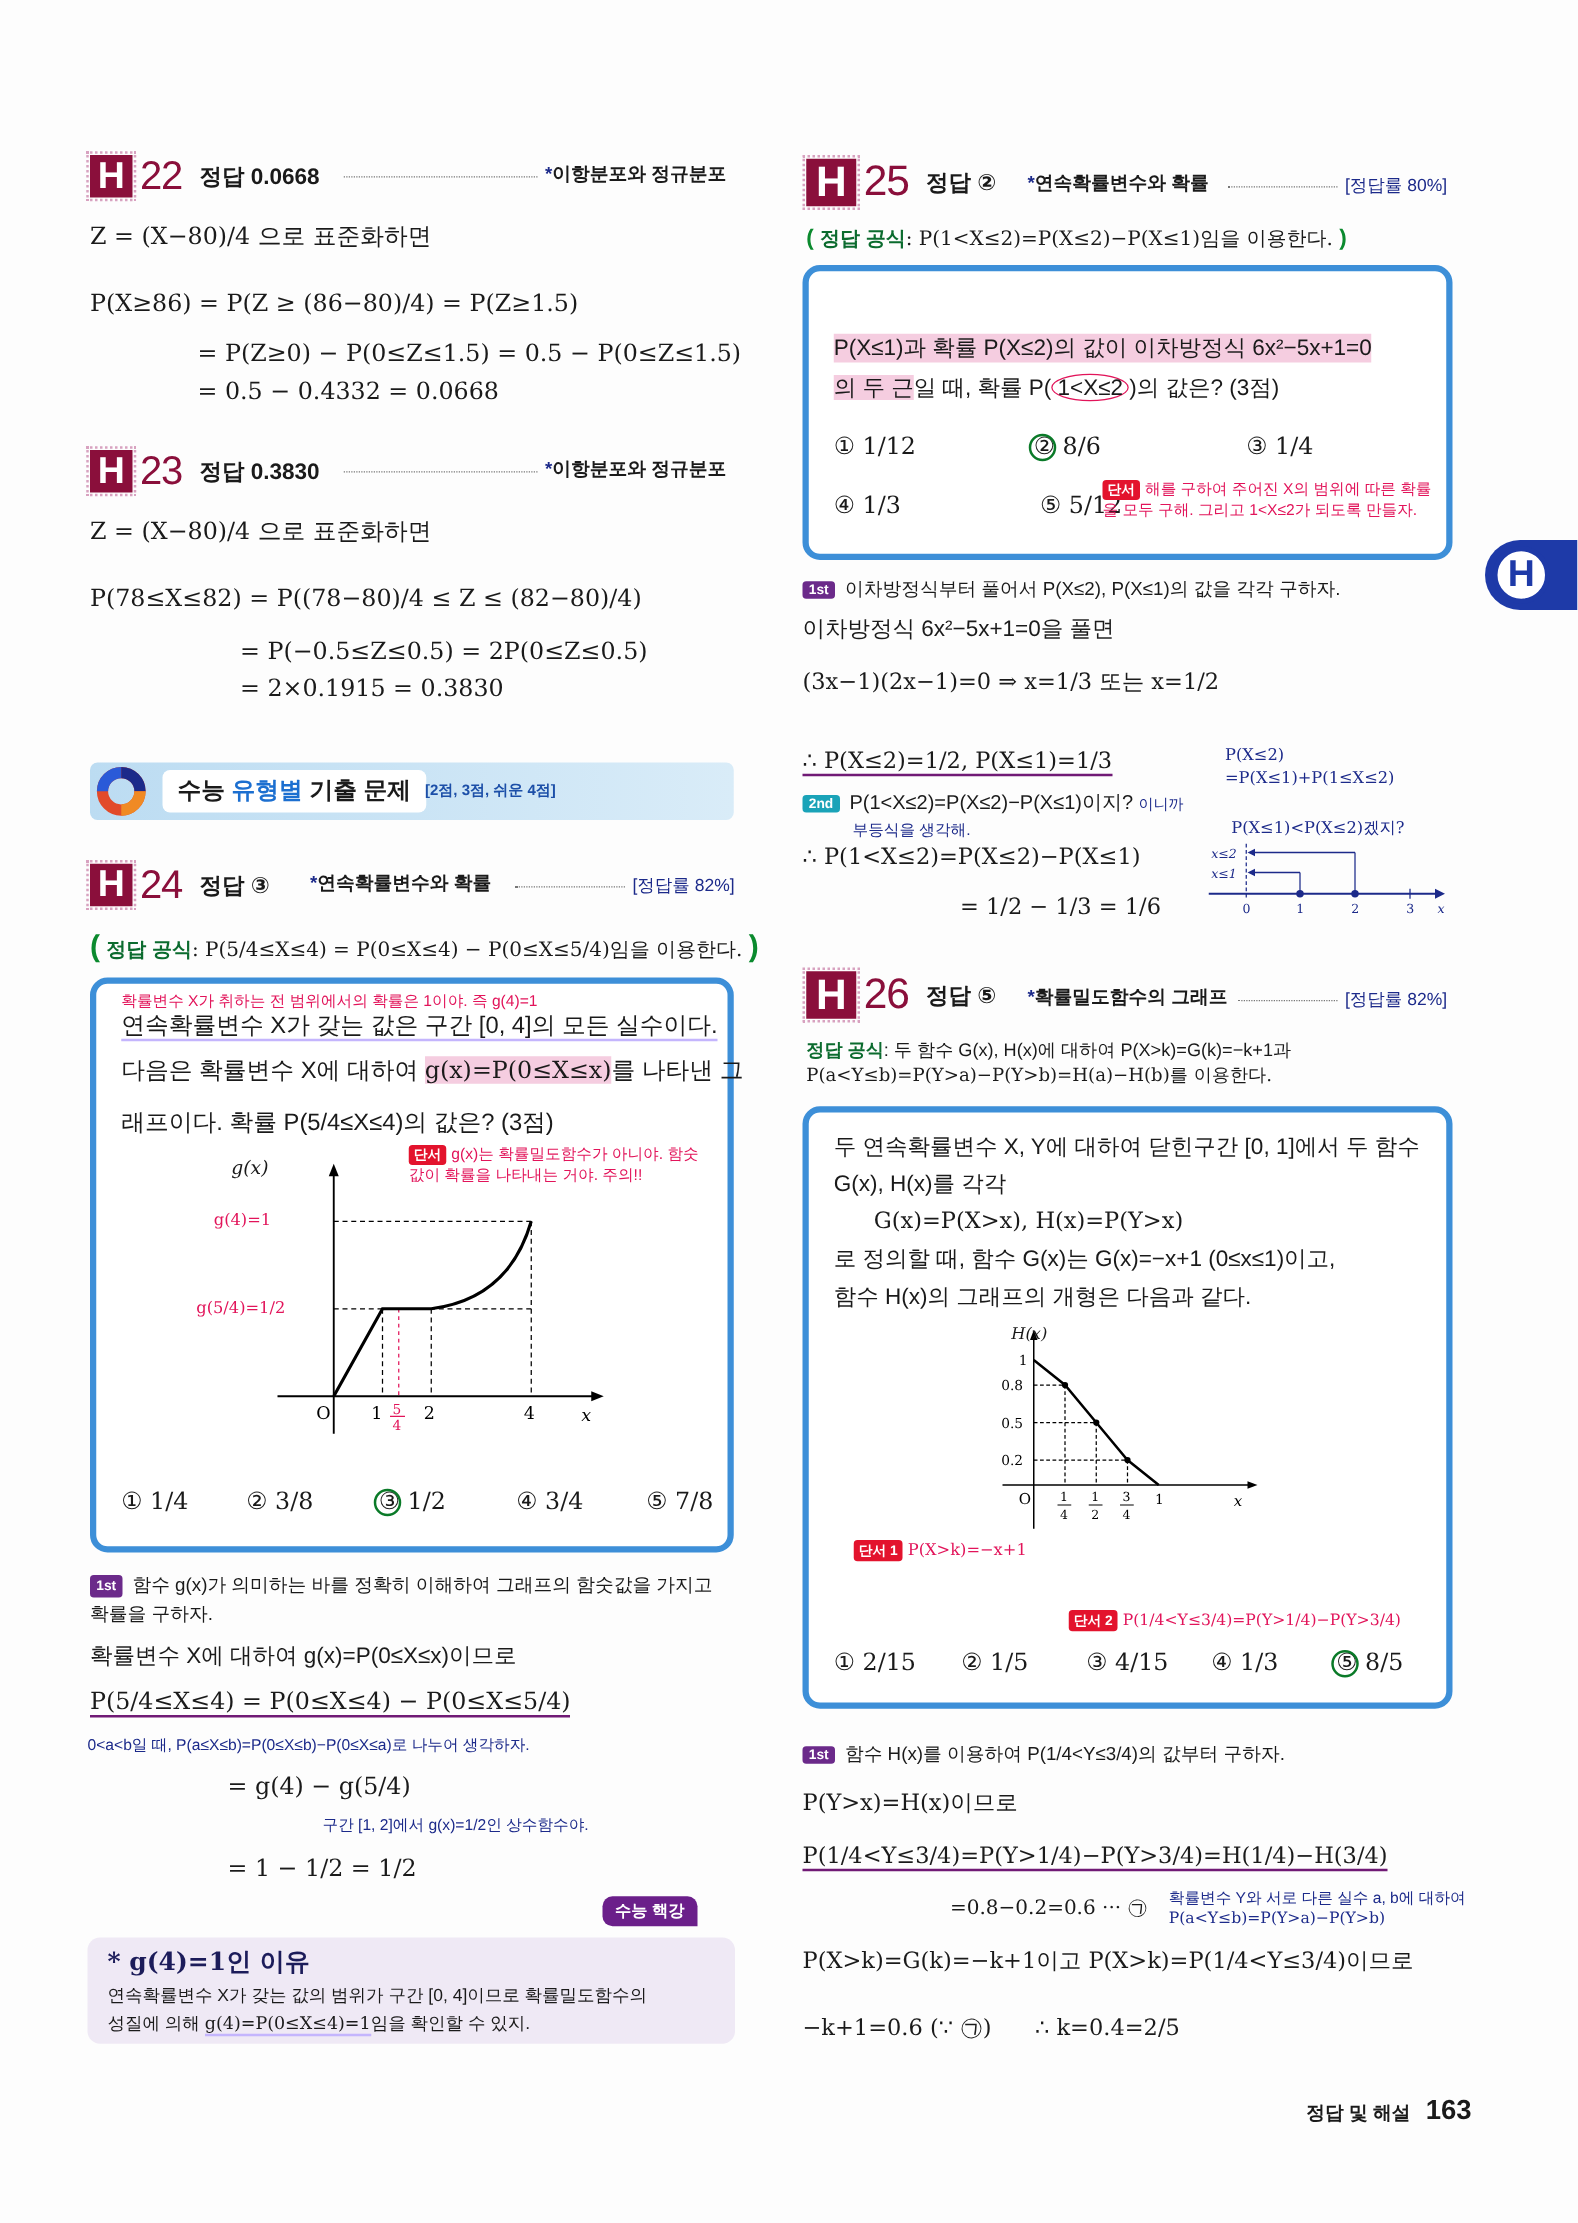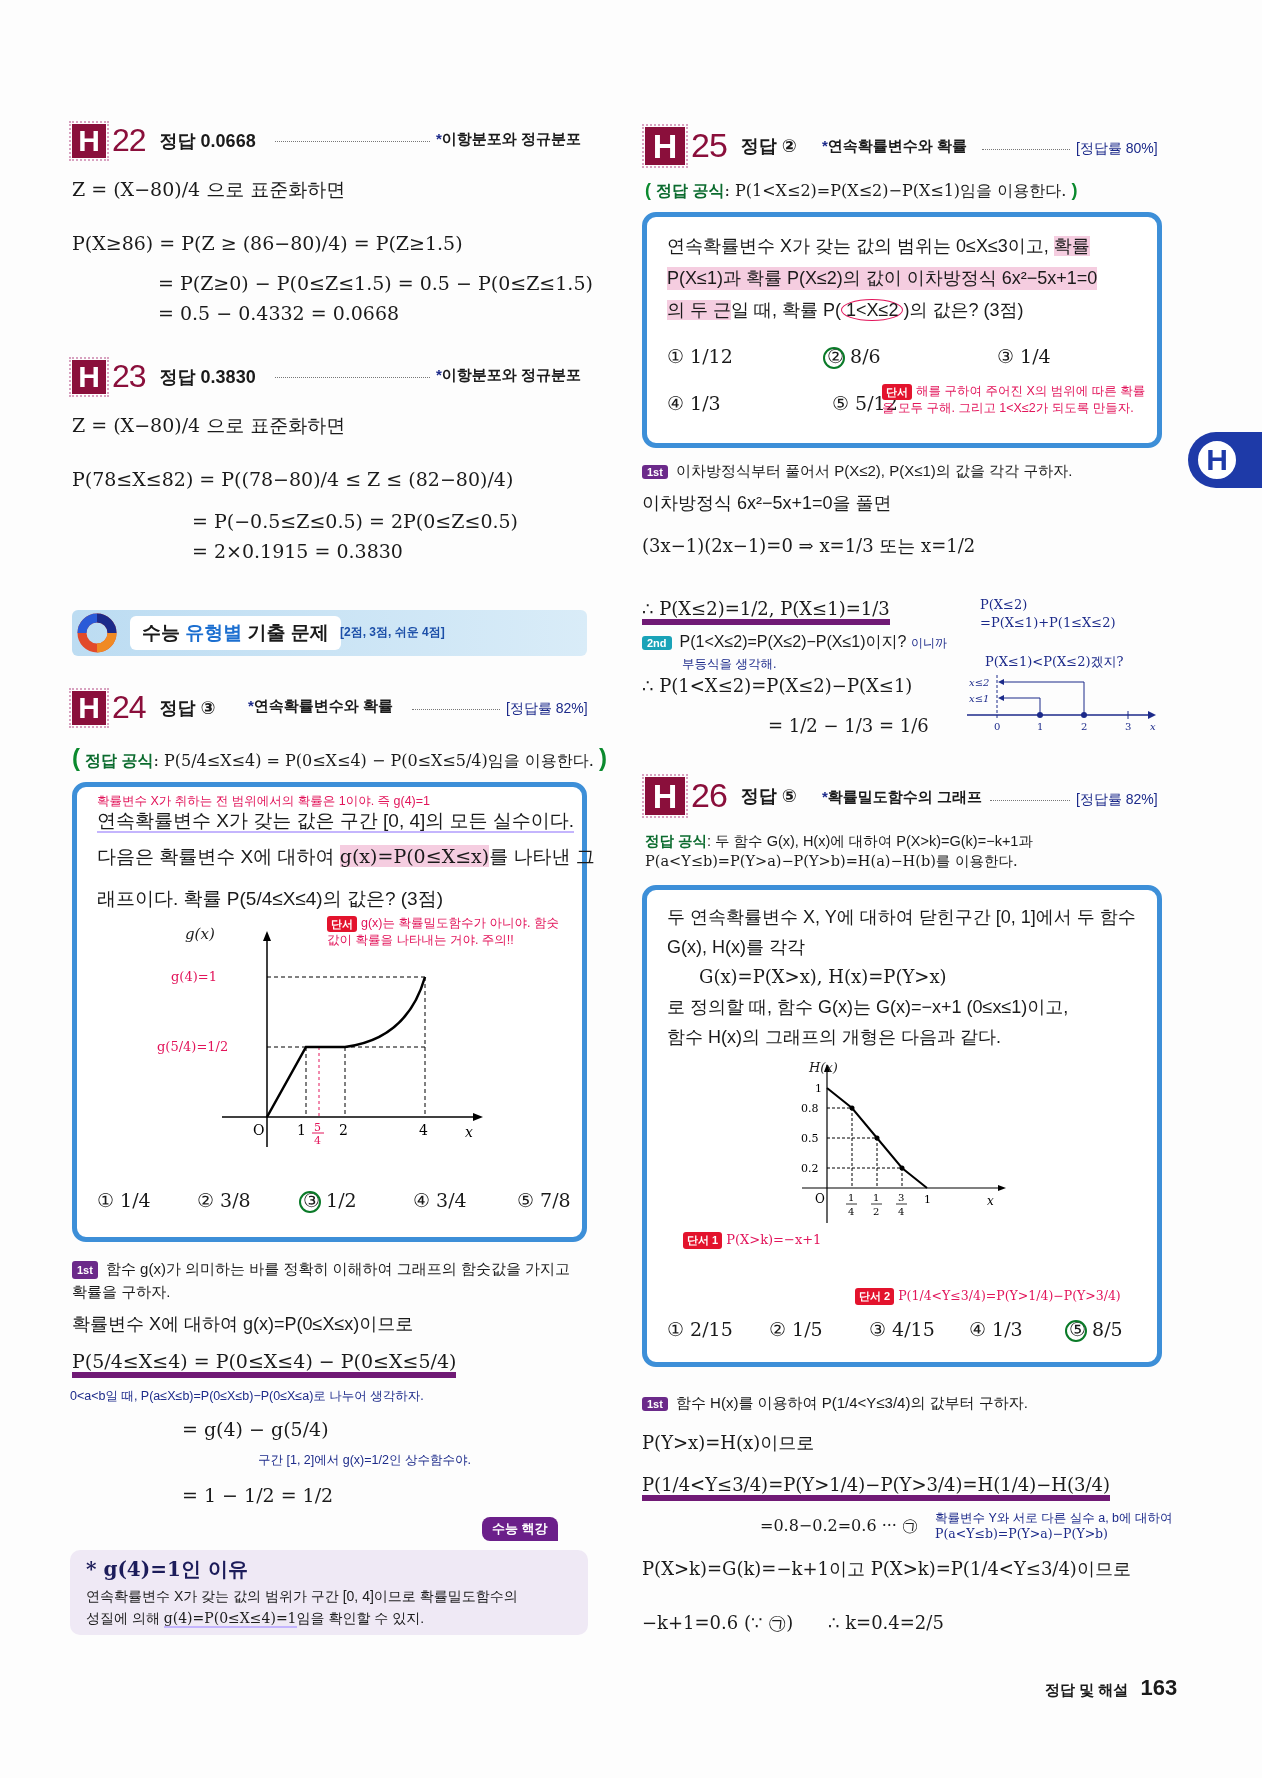--- a/index.html
+++ b/index.html
@@ -24,21 +24,21 @@
   .hl{background:#f5cde0}
   .red{color:#e2145a}
   .navy{color:#1c2a8a}
   .note{font-family:"Liberation Sans",sans-serif;font-size:12.5px;line-height:1.3}
   .tag{display:inline-block;background:#e3132d;color:#fff;font-family:"Liberation Sans",sans-serif;font-size:11px;font-weight:bold;padding:1px 4px;border-radius:3px;margin-right:4px;vertical-align:middle}
   .step{display:inline-block;background:#6b2a8a;color:#fff;font-family:"Liberation Sans",sans-serif;font-size:11px;font-weight:bold;padding:1px 5px;border-radius:3px;margin-right:8px;vertical-align:middle}
   .step2{background:#1aa3b8}
   .kr{font-family:"Liberation Sans","DejaVu Sans",sans-serif}
   .choice{position:absolute;font-size:19px;white-space:nowrap}
   .circled{display:inline-block;width:22px;height:22px;border:2px solid #0a7a28;border-radius:50%;position:absolute;left:-4px;top:2px}
-  .ul-navy{border-bottom:6px solid #701a75}
+  .ul-navy{border-bottom:2px solid #701a75}
   .ul-red{border-bottom:2px solid #c4b5fd}
   .section-bar{position:absolute;left:72px;top:610px;width:515px;height:46px;background:linear-gradient(90deg,#bcdcf2,#d9ecf8);border-radius:6px}
   .section-pill{position:absolute;left:58px;top:6px;height:34px;background:#fff;border-radius:6px;padding:0 12px;font-family:"Liberation Sans",sans-serif;font-weight:bold;font-size:19px;line-height:34px}
   .section-sub{position:absolute;left:268px;top:14px;font-family:"Liberation Sans",sans-serif;font-weight:bold;font-size:12px;color:#1c4fa8}
   .tipbox{position:absolute;left:70px;top:1550px;width:518px;height:85px;background:#efe9f5;border-radius:10px}
   .side-tab{position:absolute;left:1188px;top:432px;width:74px;height:56px;background:#1e3aa8;border-radius:28px 0 0 28px}
   .side-tab .circ{position:absolute;left:6px;top:5px;width:46px;height:46px;border-radius:50%;background:#fff;border:4px solid #1e3aa8;color:#1e3aa8;font-family:"Liberation Sans",sans-serif;font-weight:bold;font-size:30px;line-height:38px;text-align:center}
   .footer{position:absolute;left:1045px;top:1675px;font-family:"Liberation Sans",sans-serif;font-size:15px;font-weight:bold}
   .footer .pg{font-size:22px;margin-left:8px}
 </style>
@@ -180,23 +180,20 @@
 <div class="abs topic" style="left:822px;top:137px">
   <span class="star">*</span><span>연속확률변수와 확률</span>
 </div>
 <div class="dots" style="left:982px;top:149px;width:88px"></div>
 <div class="abs rate" style="left:1076px;top:140px">[정답률 80%]</div>
 <div class="abs formula" style="left:645px;top:180px;white-space:nowrap">
   <span class="bracket" style="font-size:18px">(</span> <span class="lbl">정답 공식</span><span>: P(1&lt;X≤2)=P(X≤2)−P(X≤1)임을 이용한다.</span> <span class="bracket" style="font-size:18px">)</span>
 </div>
 
 <div class="qbox" style="left:642px;top:212px;width:520px;height:236px">
-  <div class="line kr" style="left:20px;top:18px;font-size:18px">
-    <span>연속확률변수 X가 갖는 값의 범위는 0≤X≤3이고, </span><span class="hl">확률</span>
-  </div>
   <div class="line kr hl" style="left:20px;top:50px;font-size:18px">P(X≤1)과 확률 P(X≤2)의 값이 이차방정식 6x²−5x+1=0</div>
   <div class="line kr" style="left:20px;top:82px;font-size:18px">
     <span class="hl">의 두 근</span><span>일 때, 확률 P(</span><span style="border:1.5px solid #e2145a;border-radius:50%;padding:0 4px">1&lt;X≤2</span><span>)의 값은? (3점)</span>
   </div>
   <div class="choice" style="left:20px;top:128px">① 1/12</div>
   <div class="choice" style="left:180px;top:128px">
     <span class="circled"></span><span>② 8/6</span>
   </div>
   <div class="choice" style="left:350px;top:128px">③ 1/4</div>
   <div class="choice" style="left:20px;top:175px">④ 1/3</div>

